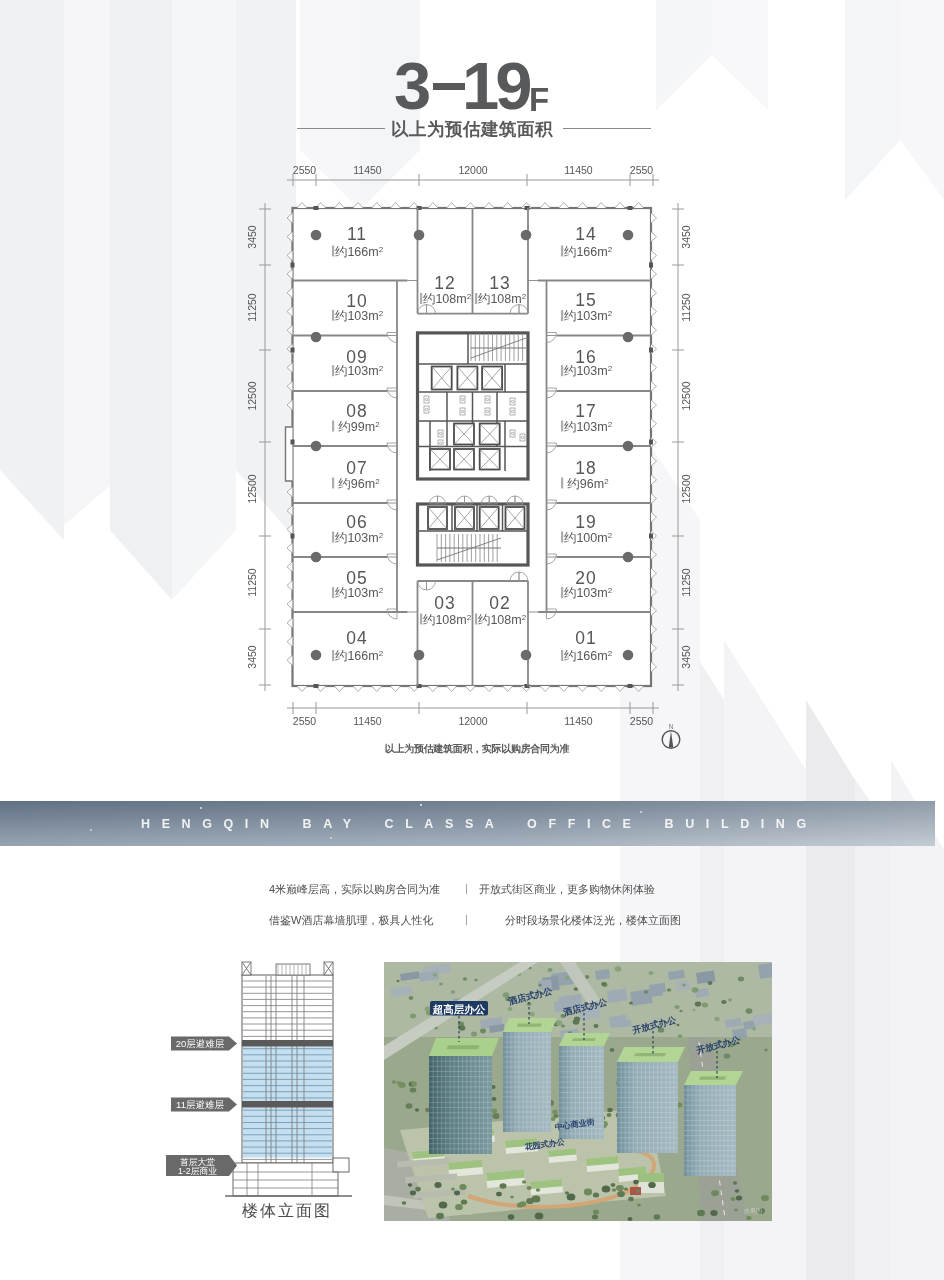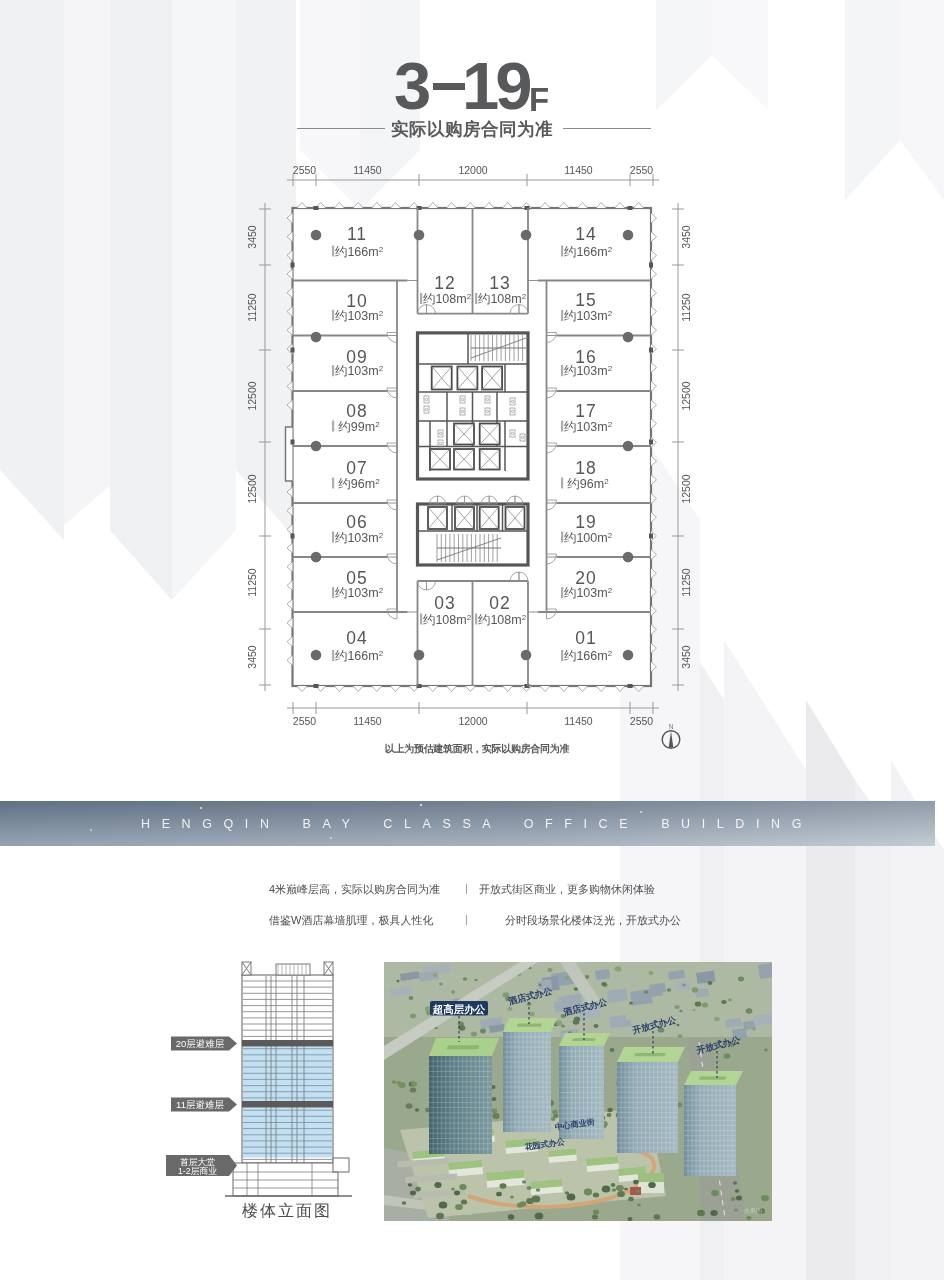--- a/index.html
+++ b/index.html
@@ -34,21 +34,21 @@
 <polygon points="891,760 944,850 944,1280 891,1280" fill="#f3f3f5"></polygon>
 <polygon points="620,400 700,520 700,1280 620,1280" fill="#f6f6f8"></polygon>
 </svg>
 
 <div class="abs" style="left:394px;top:62px;font-size:67px;font-weight:bold;line-height:48px;color:#58595b">3</div>
 
 <div class="abs" style="left:433px;top:83px;width:32px;height:7px;background:#58595b"></div>
 <div class="abs" style="left:462px;top:62px;font-size:67px;font-weight:bold;line-height:48px;color:#58595b;letter-spacing:-4px">19</div>
 <div class="abs" style="left:529px;top:82.5px;font-size:33px;font-weight:bold;line-height:33px;color:#58595b">F</div>
 
-<div class="abs" style="left:0;top:117px;width:944px;text-align:center;font-size:17.5px;font-weight:bold;color:#58595b;letter-spacing:0.5px">实际以购房合同为准</div>
+<div class="abs" style="left:0;top:117px;width:944px;text-align:center;font-size:17.5px;font-weight:bold;color:#58595b;letter-spacing:0.5px">以上为预估建筑面积</div>
 
 <div class="abs" style="left:297px;top:128px;width:88px;height:1px;background:#8a8a8a"></div>
 
 <div class="abs" style="left:563px;top:128px;width:88px;height:1px;background:#8a8a8a"></div>
 
 <svg class="abs" style="left:240px;top:150px" width="470" height="620" viewBox="240 150 470 620">
 
 <g stroke="#999" stroke-width="1" fill="none">
 <line x1="287.0" y1="180" x2="659.0" y2="180"></line>
 <line x1="293.0" y1="174" x2="293.0" y2="186"></line>
@@ -635,39 +635,39 @@
 
 <text x="477" y="752" font-size="10" letter-spacing="-0.3" fill="#58595b" text-anchor="middle" font-weight="bold">以上为预估建筑面积，实际以购房合同为准</text>
 
 <g>
       <circle cx="671" cy="739.5" r="8.8" fill="none" stroke="#555" stroke-width="1.4"></circle>
       <polygon points="671,731 668.7,747.6 673.3,747.6" fill="#555"></polygon>
       <text x="671" y="729" font-size="6.5" fill="#777" text-anchor="middle">N</text>
     </g>
 </svg>
 
-<div class="abs" style="left:0;top:801px;width:935px;height:45px;background:linear-gradient(to bottom,rgba(0,10,30,0.18),rgba(255,255,255,0.22) 96%),linear-gradient(100deg,#76879a 0%,#8b9aaa 55%,#b0bcc7 100%);">
+<div class="abs" style="left:0;top:801px;width:935px;height:45px;background:linear-gradient(to bottom,rgba(0,10,30,0.18),rgba(255,255,255,0.22) 96%),linear-gradient(100deg,#76879a 0%,#8b9aaa 55%,#b0bcc7 100%);font-weight:bold;">
     <div class="abs" style="left:141px;top:16px;font-size:12.5px;letter-spacing:11.6px;word-spacing:7px;color:rgba(255,255,255,0.88)">HENGQIN BAY CLASSA OFFICE BUILDING</div>
     <div class="abs" style="left:200px;top:6px;width:2px;height:2px;background:#fff;border-radius:50%;opacity:.8"></div>
     <div class="abs" style="left:420px;top:3px;width:2px;height:2px;background:#fff;border-radius:50%;opacity:.9"></div>
     <div class="abs" style="left:640px;top:10px;width:2px;height:2px;background:#fff;border-radius:50%;opacity:.7"></div>
     <div class="abs" style="left:90px;top:28px;width:2px;height:2px;background:#fff;border-radius:50%;opacity:.6"></div>
     <div class="abs" style="left:330px;top:36px;width:2px;height:2px;background:#fff;border-radius:50%;opacity:.6"></div>
   </div>
 
 <div class="abs" style="left:0;top:882px;width:944px;font-size:11px;color:#4f4f4f">
     <span class="abs" style="left:269px">4米巅峰层高，实际以购房合同为准</span>
     <span class="abs" style="left:465px;color:#999">|</span>
     <span class="abs" style="left:479px">开放式街区商业，更多购物休闲体验</span>
   </div>
 
 <div class="abs" style="left:0;top:913px;width:944px;font-size:11px;color:#4f4f4f">
     <span class="abs" style="left:269px">借鉴W酒店幕墙肌理，极具人性化</span>
     <span class="abs" style="left:465px;color:#999">|</span>
-    <span class="abs" style="left:505px">分时段场景化楼体泛光，开放式办公</span>
+    <span class="abs" style="left:505px">分时段场景化楼体泛光，楼体立面图</span>
   </div>
 
 <svg class="abs" style="left:150px;top:955px" width="215" height="270" viewBox="150 955 215 270">
 
 <rect x="242.0" y="975" width="91.0" height="188" fill="#fff" stroke="#6a6a6a" stroke-width="1.1"></rect>
 
 <g stroke="#6a6a6a" stroke-width="0.9" fill="#fff">
       <rect x="242.0" y="962" width="9" height="13"></rect>
       <rect x="324.0" y="962" width="9" height="13"></rect>
       <line x1="242.0" y1="962" x2="251.0" y2="975"></line>

